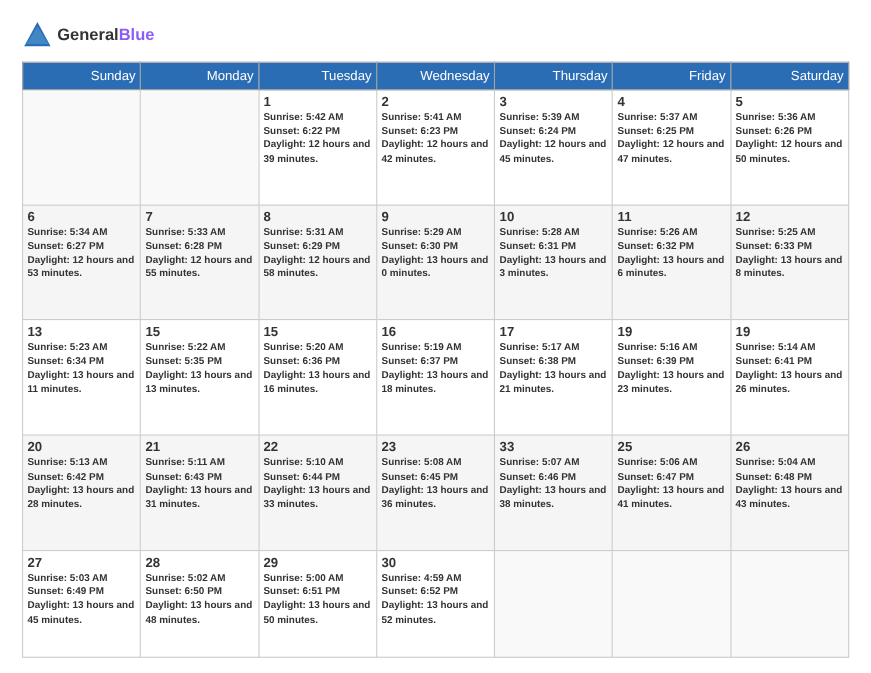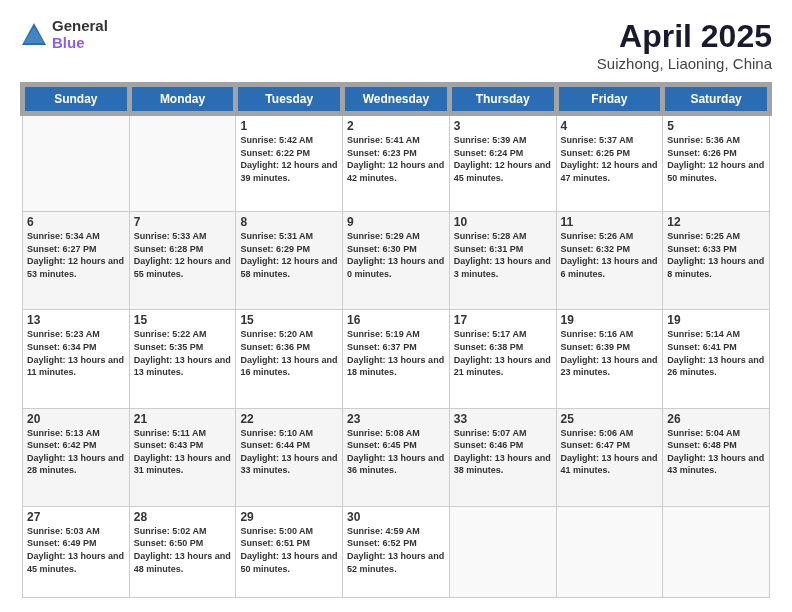--- a/index.html
+++ b/index.html
@@ -23,21 +23,21 @@
       align-items: flex-start;
       margin-bottom: 10px;
     }
     .logo {
       display: flex;
       align-items: center;
       gap: 4px;
     }
     .logo-text {
       display: flex;
-      flex-direction: column;
+      flex-direction: row;
       line-height: 1.1;
       justify-content: space-between;
     }
     .logo-general {
       font-size: 15px;
       font-weight: bold;
       color: #333;
     }
     .logo-blue {
       font-size: 15px;
@@ -64,24 +64,24 @@
       flex: 1;
       border: 1px solid #ccc;
       border-collapse: collapse;
       width: 100%;
       table-layout: fixed;
     }
     .calendar th {
       background: #2a6db5;
       color: #fff;
       font-size: 12px;
-      font-weight: bold;
+      font-weight: normal;
       padding: 5px 4px;
-      text-align: center;
-      border: 5px solid #a3a3a3;
+      text-align: right;
+      border: 1px solid #a3a3a3;
     }
     .calendar td {
       border: 1px solid #ccc;
       vertical-align: top;
       padding: 3px 4px;
       font-size: 9.5px;
       color: #333;
       height: 78px;
     }
     .calendar tr:last-child td {
@@ -110,24 +110,20 @@
     <div class="logo">
       <svg class="logo-icon" viewBox="0 0 28 28">
         <polygon points="14,2 26,24 2,24" fill="#2a6db5"></polygon>
         <polygon points="14,6 24,22 4,22" fill="#5a9fd4" opacity="0.5"></polygon>
       </svg>
       <div class="logo-text">
         <span class="logo-general">General</span>
         <span class="logo-blue">Blue</span>
       </div>
     </div>
-    <div class="title-block">
-      <div class="title-month">April 2025</div>
-      <div class="title-location">Suizhong, Liaoning, China</div>
-    </div>
   </div>
 
   <table class="calendar">
     <thead>
       <tr>
         <th>Sunday</th>
         <th>Monday</th>
         <th>Tuesday</th>
         <th>Wednesday</th>
         <th>Thursday</th>

